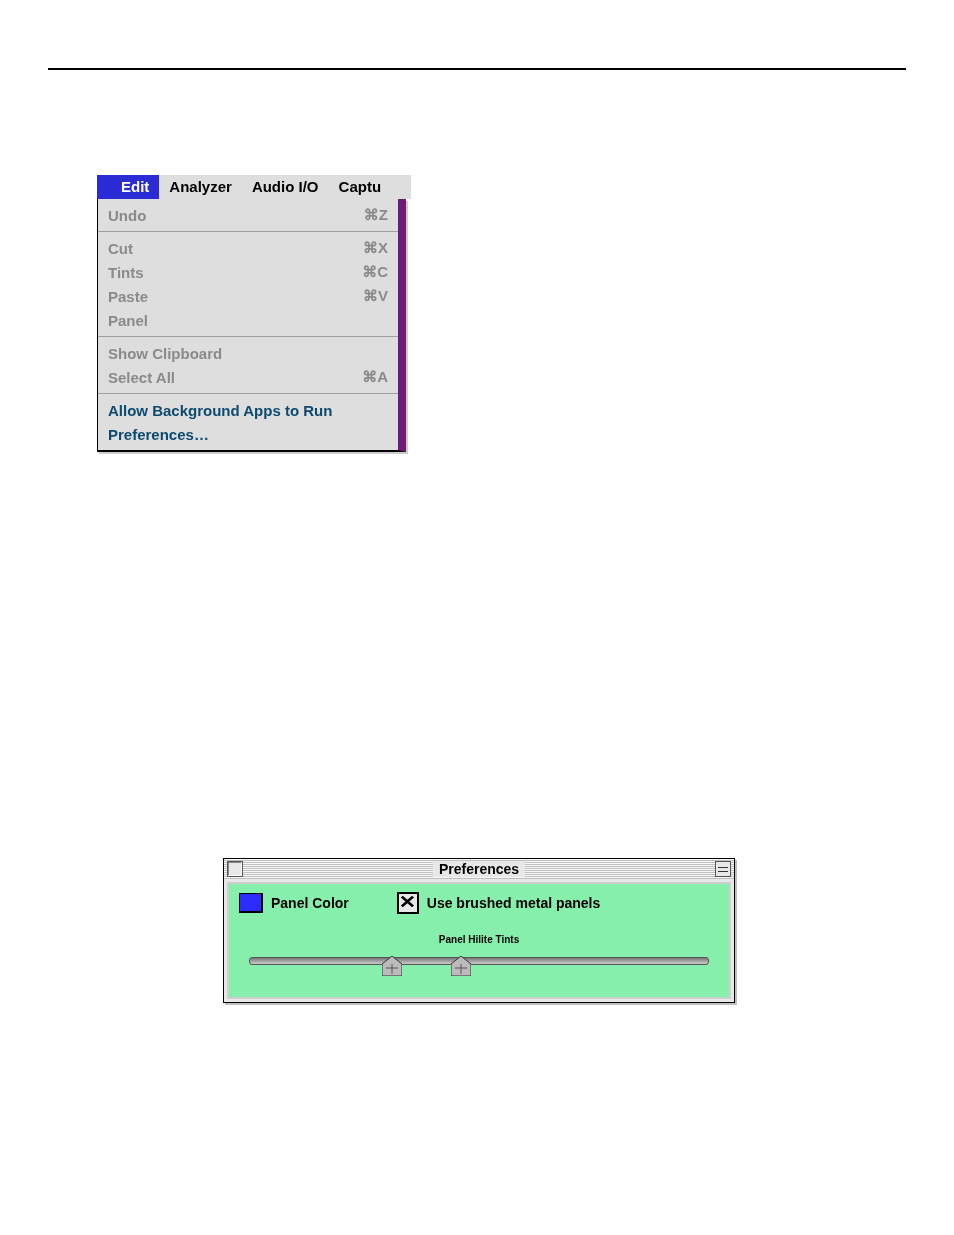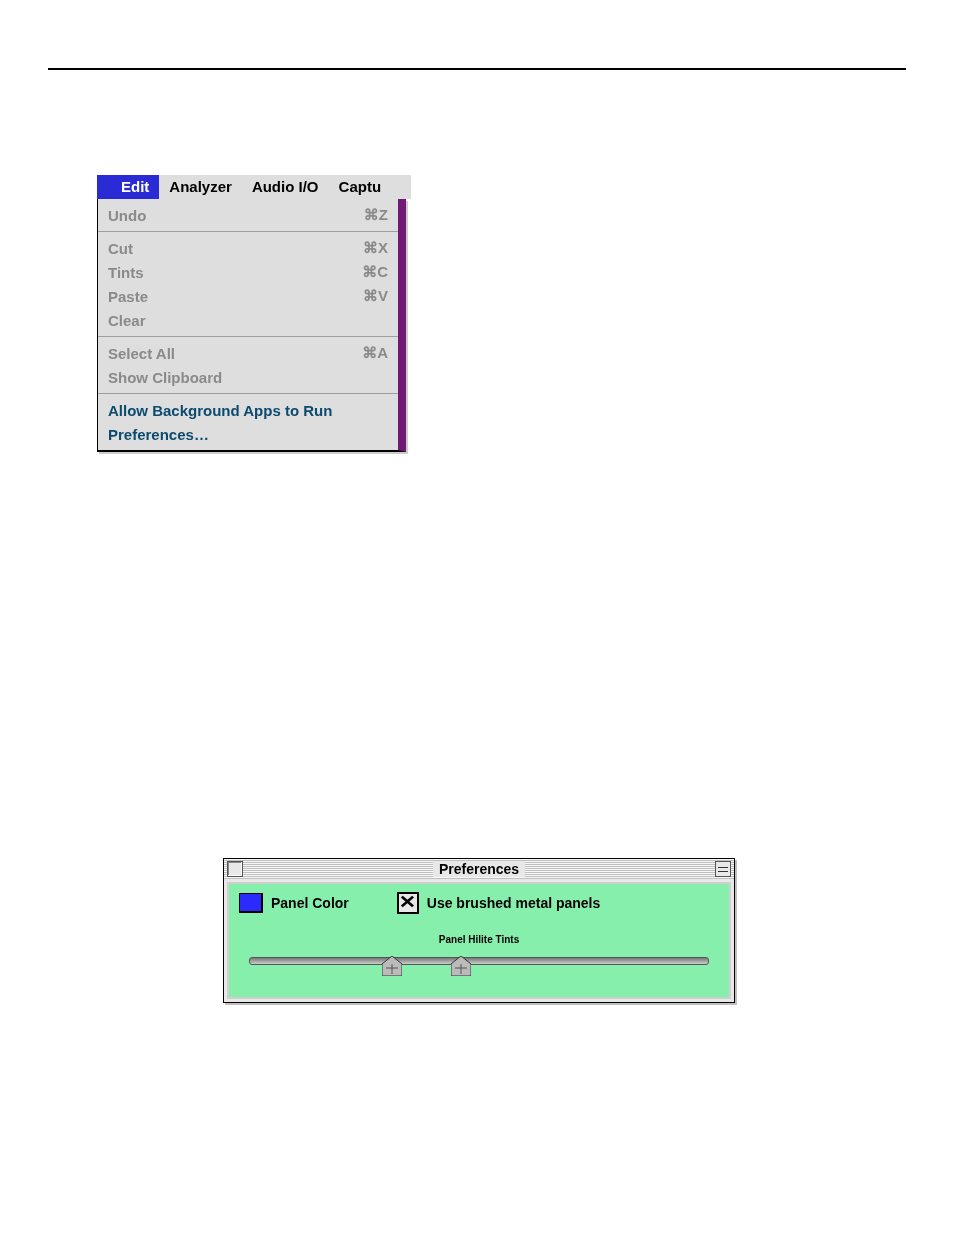--- a/index.html
+++ b/index.html
@@ -224,33 +224,33 @@
         </div>
         <div class="dd-row disabled">
           <span class="lab">Tints</span>
           <span class="shortcut">⌘C</span>
         </div>
         <div class="dd-row disabled">
           <span class="lab">Paste</span>
           <span class="shortcut">⌘V</span>
         </div>
         <div class="dd-row disabled">
-          <span class="lab">Clear</span>
+          <span class="lab">Panel</span>
           <span class="shortcut"></span>
         </div>
       </div>
       <div class="dd-sep"></div>
       <div class="dd-group">
+        <div class="dd-row disabled">
+          <span class="lab">Show Clipboard</span>
+          <span class="shortcut"></span>
+        </div>
         <div class="dd-row disabled">
           <span class="lab">Select All</span>
           <span class="shortcut">⌘A</span>
-        </div>
-        <div class="dd-row disabled">
-          <span class="lab">Show Clipboard</span>
-          <span class="shortcut"></span>
         </div>
       </div>
       <div class="dd-sep"></div>
       <div class="dd-group">
         <div class="dd-row enabled">
           <span class="lab">Allow Background Apps to Run</span>
           <span class="shortcut"></span>
         </div>
         <div class="dd-row enabled">
           <span class="lab">Preferences…</span>

